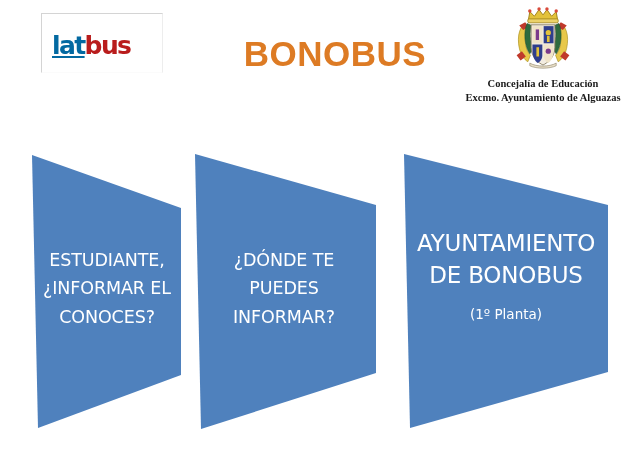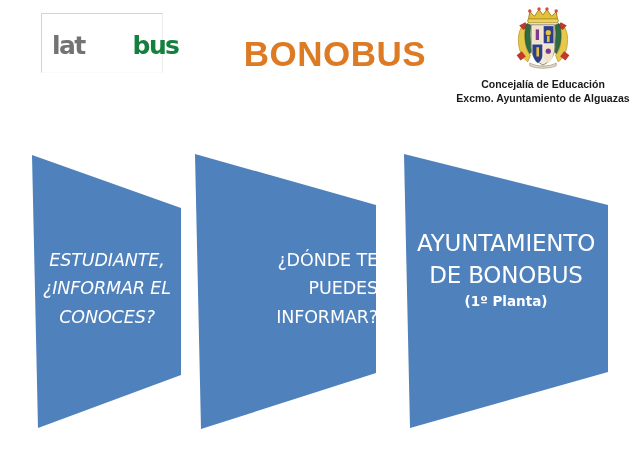--- a/index.html
+++ b/index.html
@@ -33,22 +33,22 @@
   #latbus-word {
     position: absolute;
     left: 10px; top: 19px;
     font-family: "DejaVu Sans", sans-serif;
     font-size: 25px;
     font-weight: bold;
     letter-spacing: -1.6px;
     line-height: 1;
     white-space: nowrap;
   }
-  #latbus-word .lat { color: #737373; }
-  #latbus-word .bus { color: #15803d; margin-left: 48px; }
+  #latbus-word .lat { color: #0369a1; text-decoration: underline; }
+  #latbus-word .bus { color: #b91c1c; }
 
   #bonobus-title {
     position: absolute;
     left: 235px; top: 36px;
     width: 200px;
     text-align: center;
     font-family: "Liberation Sans", sans-serif;
     font-size: 35px;
     font-weight: bold;
     color: #DD7B24;
@@ -59,21 +59,21 @@
 
   #crest-block {
     position: absolute;
     left: 448px; top: 5px;
     width: 190px;
     text-align: center;
   }
   #crest { display: block; margin: 0 auto; }
   #crest-caption {
     margin-top: 6px;
-    font-family: Liberation Sans, sans-serif;
+    font-family: Liberation Serif, serif;
     font-size: 10.5px;
     font-weight: bold;
     color: #1a1a1a;
     line-height: 1.35;
   }
   #crest-caption div { white-space: nowrap; }
 
   
   .panel { position: absolute; }
   .panel svg { display: block; overflow: visible; }
@@ -88,44 +88,42 @@
     box-sizing: border-box;
   }
   .panel-text .line { white-space: nowrap; }
 
   #panel1 { left: 26px; top: 150px; width: 162px; height: 285px; }
   #panel1 .panel-text {
     padding-top: 96px;
     font-size: 17.5px;
     line-height: 1.62;
     letter-spacing: -0.1px;
-    font-style: italic;
   }
 
   #panel2 { left: 190px; top: 150px; width: 192px; height: 285px; }
   #panel2 .panel-text {
     padding-top: 96px;
     padding-right: 4px;
     font-size: 17.5px;
     line-height: 1.62;
     letter-spacing: -0.1px;
-    text-align: right;
   }
 
   #panel3 { left: 398px; top: 150px; width: 216px; height: 285px; }
   #panel3 .panel-text { padding-top: 78px; }
   #panel3 .big {
     font-size: 23px;
     line-height: 1.38;
     letter-spacing: -0.2px;
   }
   #panel3 .small {
     font-size: 13.5px;
     line-height: 1.55;
-    font-weight: bold;
+    margin-top: 13px;
   }
 </style>
 </head>
 <body>
 
 <div id="header">
 
   <div id="latbus-box">
     <div id="latbus-word">
       <span class="lat">lat</span><span class="bus">bus</span>

